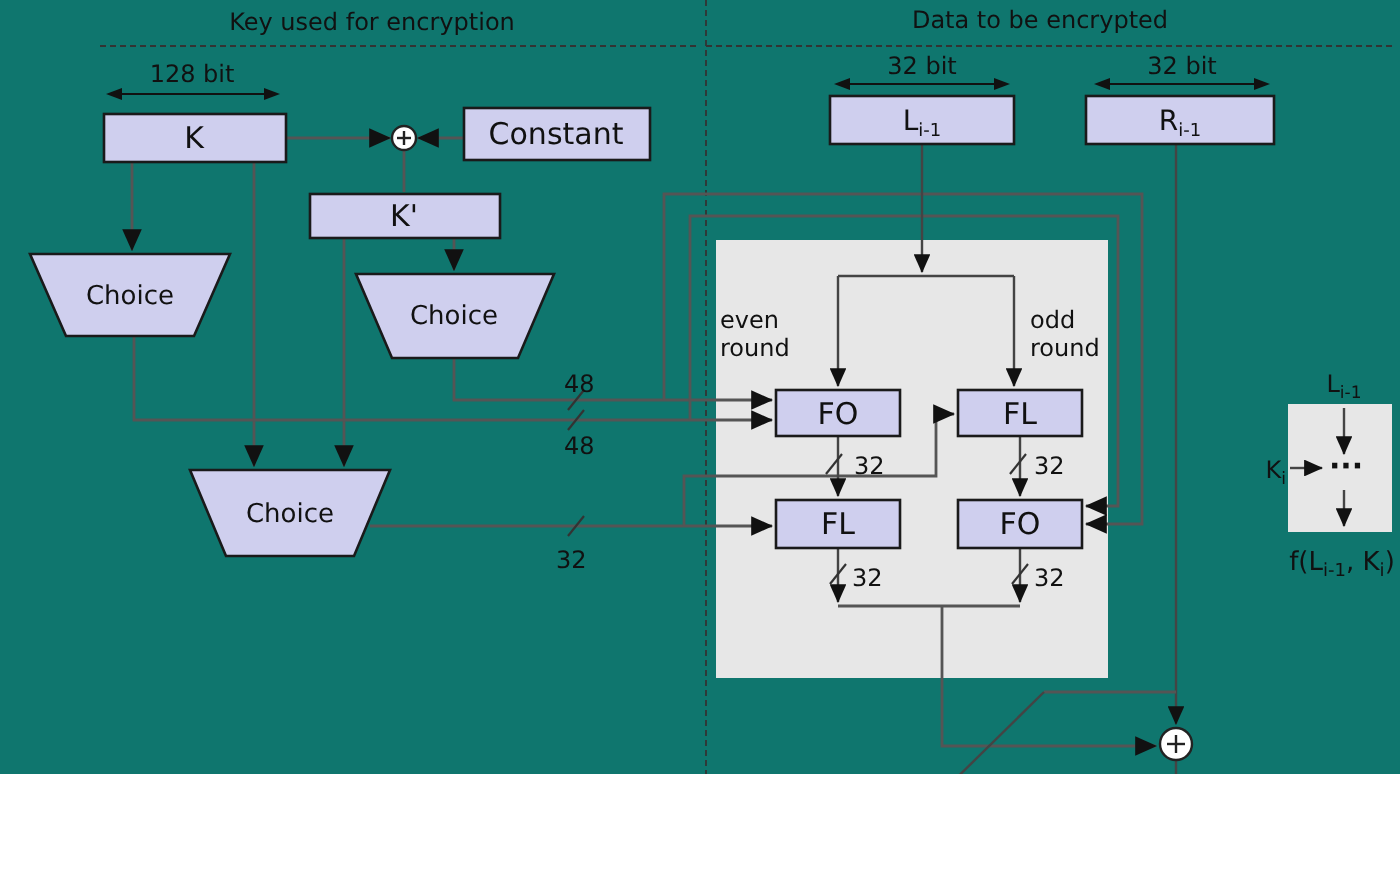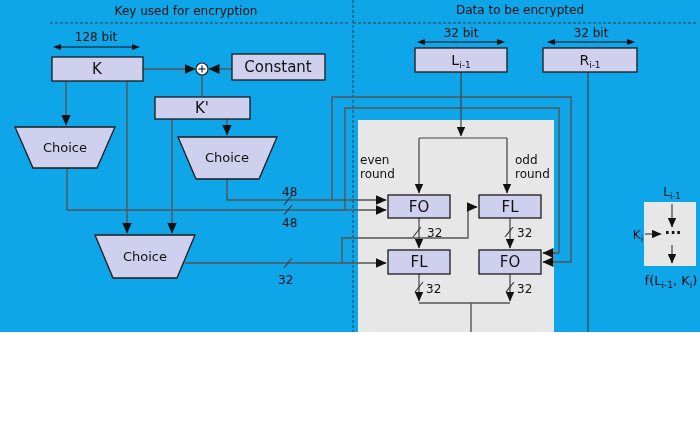--- a/index.html
+++ b/index.html
@@ -1,16 +1,16 @@
 <!DOCTYPE html>
 <html><head>
 <meta charset="utf-8">
 <style>
   html,body{margin:0;padding:0;background:#ffffff;}
-  .stage{width:700px;height:332px;position:relative;background:#0ea5e9;overflow:hidden;
+  .stage{width:700px;height:387px;position:relative;background:#0f766e;overflow:hidden;
          font-family:"DejaVu Sans","Liberation Sans",sans-serif;text-align:right;}
   svg{display:block;}
   text{fill:#111;font-family:"DejaVu Sans","Liberation Sans",sans-serif;}
   .t-title{font-size:12px;}
   .t-dim{font-size:12px;}
   .t-box{font-size:15px;}
   .t-sub{font-size:14px;}
   .t-choice{font-size:13px;}
   .t-round{font-size:12px;}
   .t-num{font-size:12px;}

